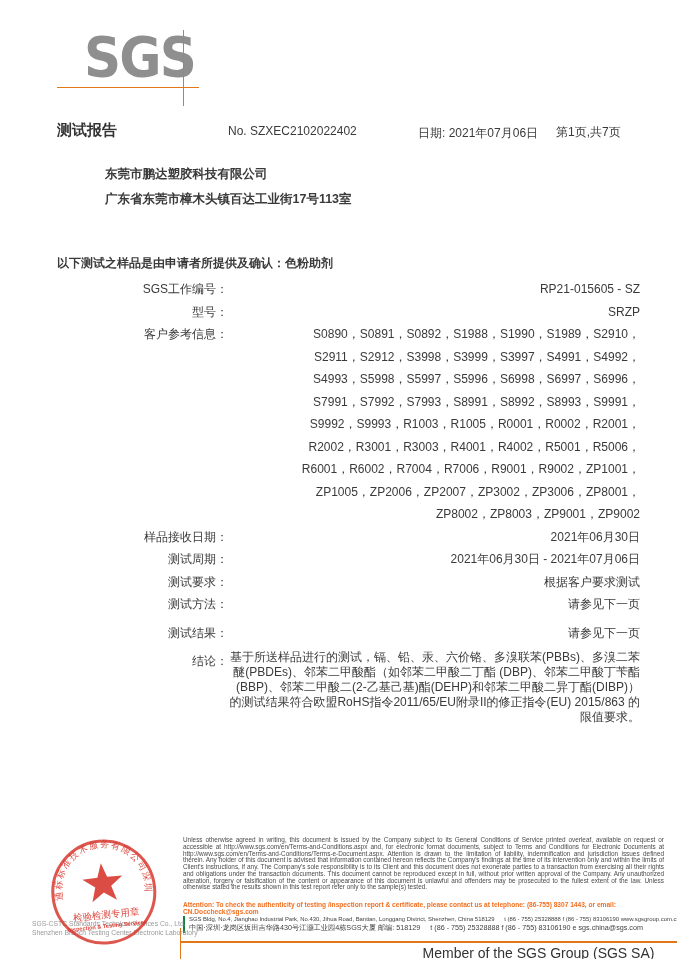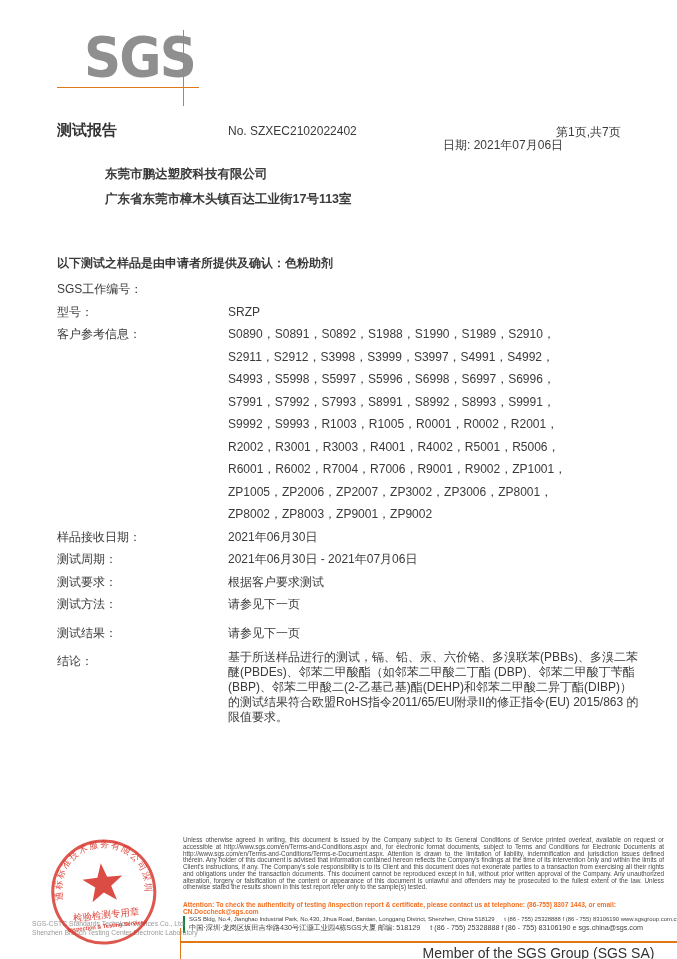--- a/index.html
+++ b/index.html
@@ -10,31 +10,31 @@
   .logo-text{position:absolute;left:84px;top:24px;font-size:56px;font-weight:700;
              color:#8f8f8f;letter-spacing:-2px;transform:scaleX(.92);transform-origin:left top;
              font-family:"DejaVu Sans","Liberation Sans",sans-serif;}
   .crop-v-top{position:absolute;left:183px;top:30px;width:1px;height:76px;background:#e07818;}
   .crop-h-top{position:absolute;left:57px;top:87px;width:142px;height:1px;background:#e07818;}
 
   
   .hdr{position:absolute;top:121px;left:0;width:677px;height:20px;font-size:12px;}
   .hdr .title{position:absolute;left:57px;top:0;font-size:15px;font-weight:700;color:#333;}
   .hdr .no{position:absolute;left:228px;top:3px;}
-  .hdr .date{position:absolute;left:418px;top:16px;margin-left:25px;}
+  .hdr .date{position:absolute;left:418px;top:4px;}
   .hdr .pages{position:absolute;left:556px;top:3px;}
 
   
   .applicant{position:absolute;left:57px;top:162px;font-size:12.5px;font-weight:600;
              line-height:25px;color:#3a3a3a;margin-left:48px;}
 
   
   .content{position:absolute;left:57px;top:252px;width:583px;font-size:12px;color:#3a3a3a;}
   .statement{line-height:22px;font-weight:600;margin-bottom:4px;}
-  .frow{display:flex;line-height:22.5px;}
+  .frow{display:flex;line-height:22.5px;text-align:right;}
   .frow .lbl{width:171px;flex:0 0 171px;}
   .frow .val{flex:1;}
   .frow.gap{margin-top:6px;}
   .frow .conclusion{line-height:15px;}
 
   
   .disclaimer{position:absolute;left:183px;top:837px;width:481px;font-size:6.4px;
               line-height:6.75px;text-align:justify;color:#4a4a4a;}
   .attention{position:absolute;left:183px;top:901px;width:481px;font-size:6.6px;
              line-height:7px;font-weight:700;color:#f26f21;}
@@ -72,20 +72,21 @@
   <div class="applicant">
     <div>东莞市鹏达塑胶科技有限公司</div>
     <div>广东省东莞市樟木头镇百达工业街17号113室</div>
   </div>
 
   <div class="content">
     <div class="statement">以下测试之样品是由申请者所提供及确认：色粉助剂</div>
 
     <div class="frow">
       <div class="lbl">SGS工作编号：</div>
+      <div class="val">RP21-015605 - SZ</div>
     </div>
 
     <div class="frow">
       <div class="lbl">型号：</div>
       <div class="val">SRZP</div>
     </div>
 
     <div class="frow">
       <div class="lbl">客户参考信息：</div>
       <div class="val">

